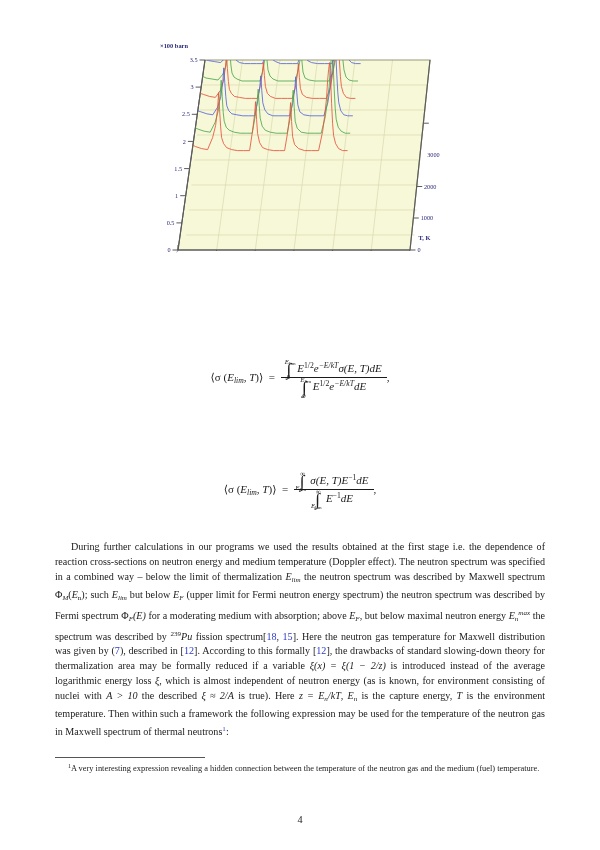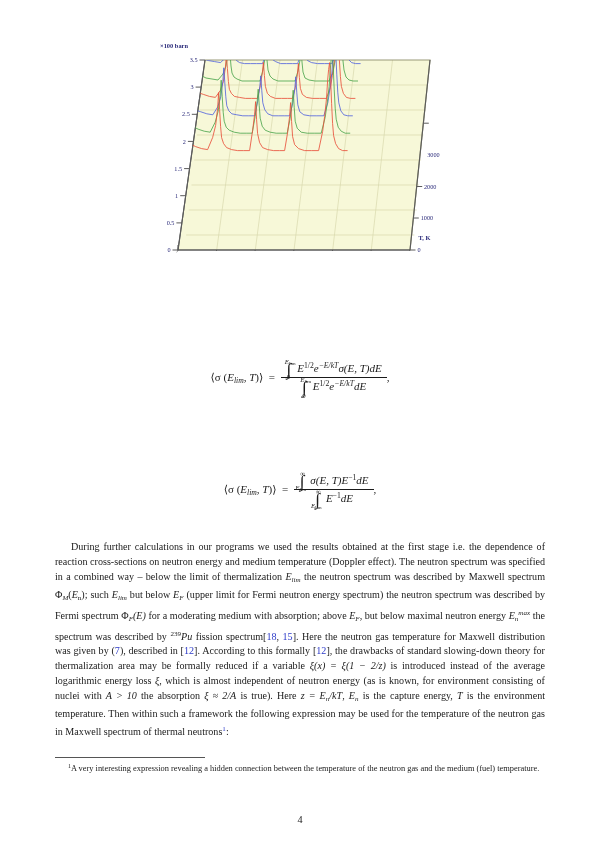--- a/index.html
+++ b/index.html
@@ -367,21 +367,21 @@
     <span>(</span><span class="lnk">7</span><span>),</span>
     <span>described in</span>
     <span>[</span><span class="lnk">12</span><span>].</span>
     <span>According to this formally</span>
     <span>[</span><span class="lnk">12</span><span>],</span>
     <span>the drawbacks of standard slowing-down theory for thermalization area may be formally reduced if a variable</span>
     <span class="mi">ξ(x) = ξ(1 − 2/z)</span>
     <span>is introduced instead of the average logarithmic energy loss</span>
     <span class="mi">ξ</span><span>, which is almost independent of neutron energy (as is known, for environment consisting of nuclei with</span>
     <span class="mi">A &gt; 10</span>
-    <span>the absorption</span>
+    <span>the described</span>
     <span class="mi">ξ ≈ 2/A</span>
     <span>is true). Here</span>
     <span class="mi">z = E</span><span class="sub">n</span><span class="mi">/kT</span><span>,</span>
     <span class="mi">E</span><span class="sub">n</span>
     <span>is the capture energy,</span>
     <span class="mi">T</span>
     <span>is the environment temperature. Then within such a framework the following expression may be used for the temperature of the neutron gas in Maxwell spectrum of thermal neutrons</span><span class="fnmark">1</span><span>:</span>
   </div>
 
   <div class="fnrule"></div>

